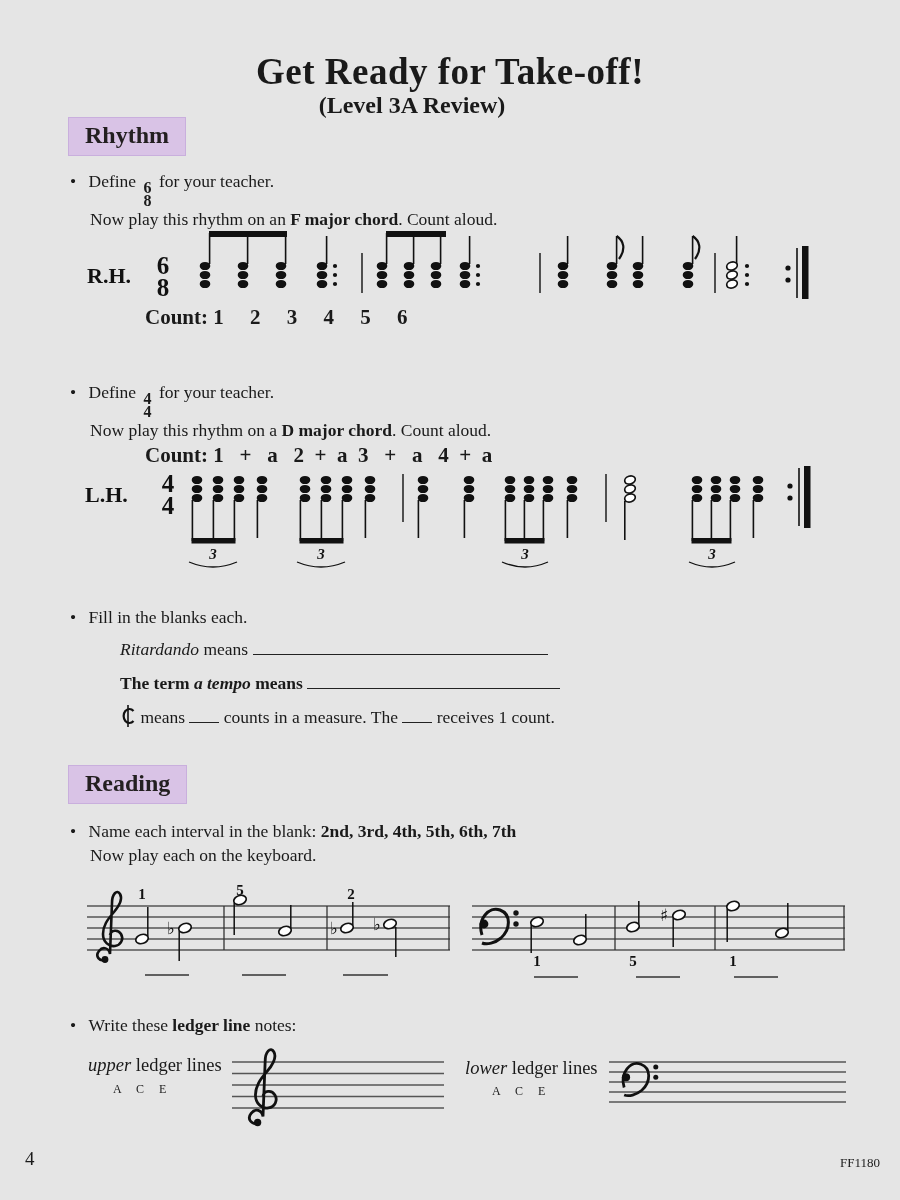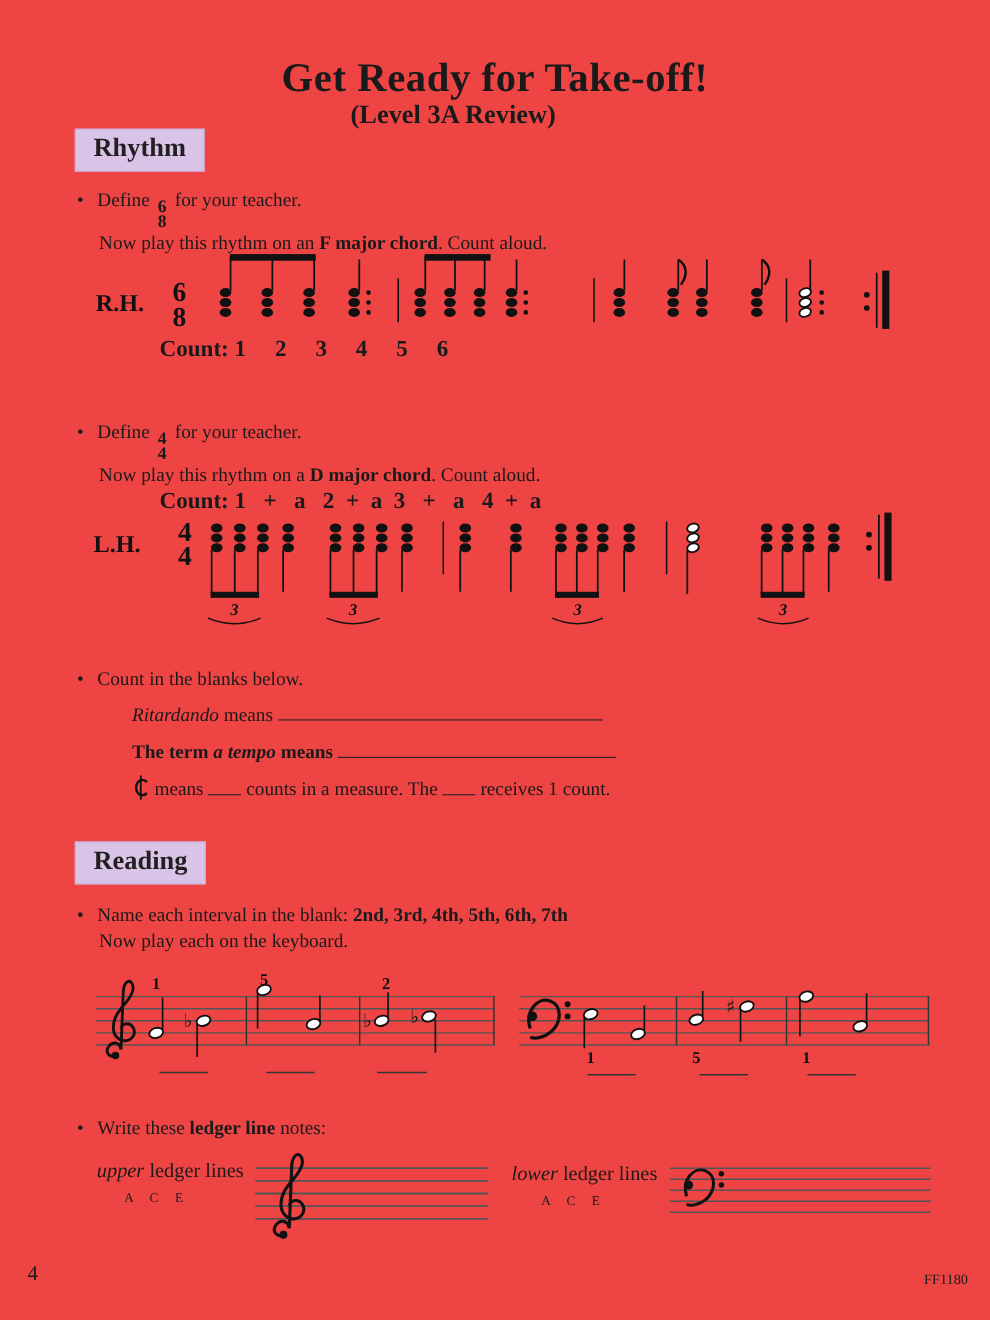--- a/index.html
+++ b/index.html
@@ -1,16 +1,16 @@
 <!DOCTYPE html>
 <html><head>
 <meta charset="utf-8">
 <style>
   html,body{margin:0;padding:0;background:#ffffff;}
-  #page{position:relative;width:900px;height:1200px;background:#ef4444;
+  #page{position:relative;width:900px;height:1200px;background:#e5e5e5;
         font-family:"Liberation Serif", serif;color:#1a1a1a;overflow:hidden;}
   .abs{position:absolute;}
   .title{width:900px;text-align:center;font-size:37px;font-weight:bold;letter-spacing:0.5px;}
   .subtitle{width:824px;text-align:center;font-size:24px;font-weight:bold;}
   .badge{background:#d9c3e6;border:1px solid #c9afdd;padding:4px 16px 6px 16px;
          font-size:24px;font-weight:bold;color:#231f20;}
   .body-text{font-size:17.5px;line-height:1.35;}
   .bold{font-weight:bold;}
   .ital{font-style:italic;}
   .pre{white-space:pre;}
@@ -223,21 +223,21 @@
         <circle cx="705" cy="22" r="2.6" fill="#111"></circle>
           <circle cx="705" cy="34" r="2.6" fill="#111"></circle>
         <line x1="714" y1="4" x2="714" y2="62" stroke="#111" stroke-width="1.6"></line>
         <rect x="719" y="2" width="6.5" height="62" fill="#111"></rect>
       </g>
     </g>
   </svg>
 
   <div class="abs body-text" style="left:70px;top:606px;">
     <span>•</span>
-    <span style="margin-left:8px;">Count in the blanks below.</span>
+    <span style="margin-left:8px;">Fill in the blanks each.</span>
   </div>
   <div class="abs body-text" style="left:120px;top:638px;">
     <span class="ital">Ritardando</span><span> means </span><span class="blank" style="width:295px;"></span>
   </div>
   <div class="abs body-text" style="left:120px;top:672px;font-weight:bold;">
     <span>The term </span><span class="ital">a tempo</span><span> means </span><span class="blank" style="width:253px;"></span>
   </div>
   <div class="abs body-text" style="left:120px;top:704px;">
     <svg width="16" height="24" viewBox="0 0 16 24" style="vertical-align:-5px;">
       <path d="M13.5,7 A5.8,7 0 1 0 13.5,17" fill="none" stroke="#111" stroke-width="2.2"></path>

